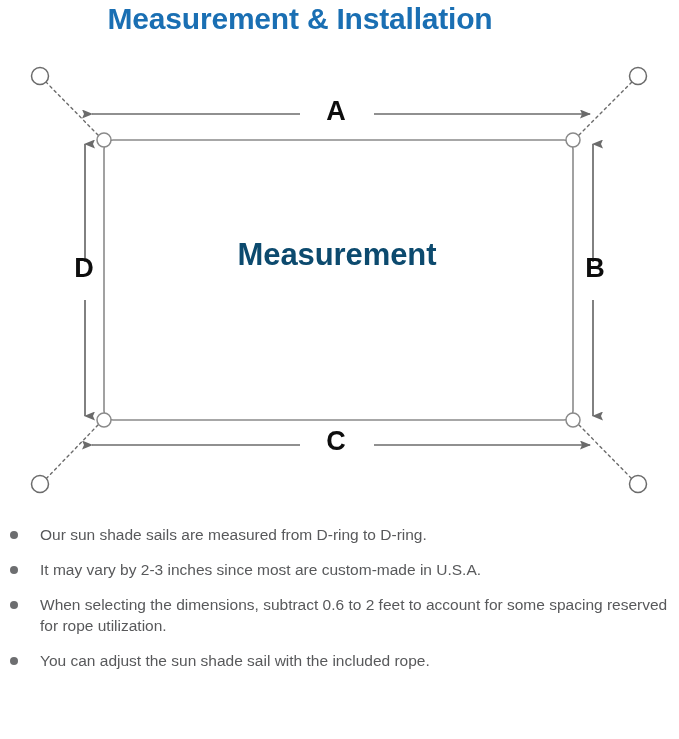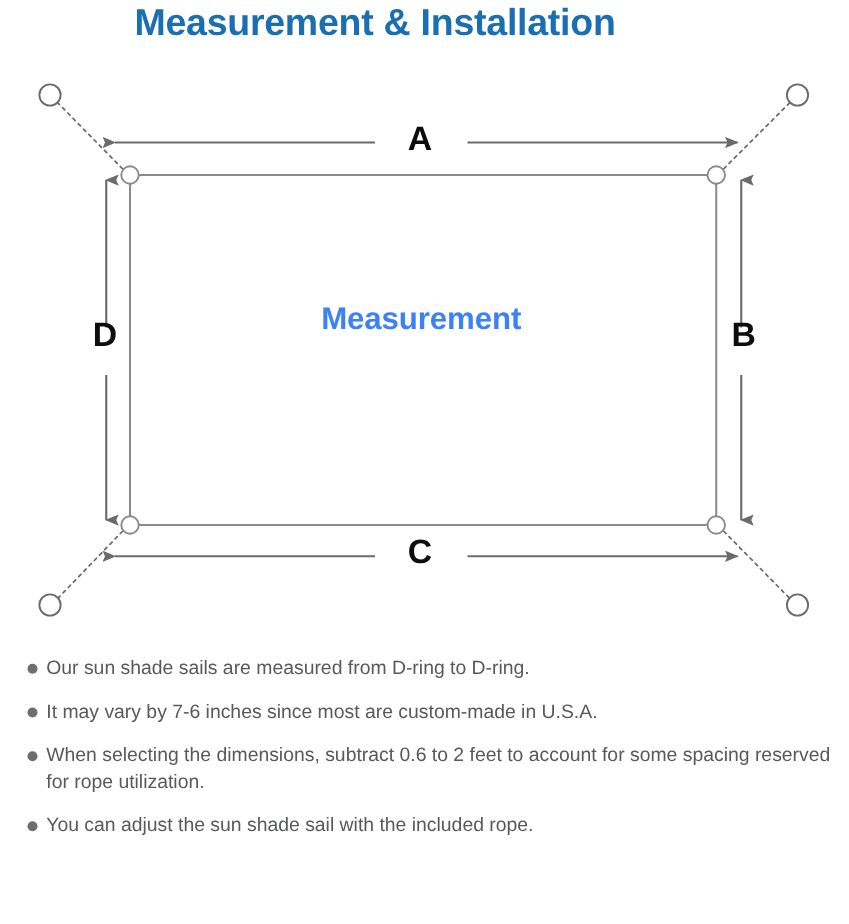--- a/index.html
+++ b/index.html
@@ -60,23 +60,23 @@
   
   #center-copy {
     position: absolute;
     left: 100px;
     top: 196px;
     width: 474px;
     text-align: center;
   }
   #center-heading {
     font-family: "Liberation Sans", sans-serif;
-    font-size: 25px;
+    font-size: 31px;
     font-weight: bold;
-    color: #3b82f6;
+    color: #0c4a6e;
     line-height: 30px;
     letter-spacing: -0.1px;
   }
   #center-sub {
     margin-top: 7px;
     font-family: "Liberation Sans", sans-serif;
     font-size: 15px;
     font-weight: normal;
     color: #3f78a3;
     line-height: 20px;
@@ -84,28 +84,27 @@
 
   
   #notes {
     position: absolute;
     left: 0;
     top: 524px;
     width: 679px;
   }
   .note-item {
     position: relative;
-    padding-left: 25px;
+    padding-left: 40px;
     padding-right: 6px;
     margin-bottom: 14px;
     font-family: "Liberation Sans", sans-serif;
     font-size: 15.5px;
     color: #58595b;
     line-height: 21px;
-    margin-left: 12px;
   }
   .note-bullet {
     position: absolute;
     left: 10px;
     top: 7px;
     width: 8px;
     height: 8px;
     border-radius: 50%;
     background: #6d6e70;
   }
@@ -174,21 +173,21 @@
   </div>
 </div>
 
 <div id="notes">
   <div class="note-item">
     <span class="note-bullet"></span>
     <span>Our sun shade sails are measured from D-ring to D-ring.</span>
   </div>
   <div class="note-item">
     <span class="note-bullet"></span>
-    <span>It may vary by 7-6 inches since most are custom-made in U.S.A.</span>
+    <span>It may vary by 2-3 inches since most are custom-made in U.S.A.</span>
   </div>
   <div class="note-item">
     <span class="note-bullet"></span>
     <span>When selecting the dimensions, subtract 0.6 to 2 feet to account for some spacing reserved for rope utilization.</span>
   </div>
   <div class="note-item">
     <span class="note-bullet"></span>
     <span>You can adjust the sun shade sail with the included rope.</span>
   </div>
 </div>

